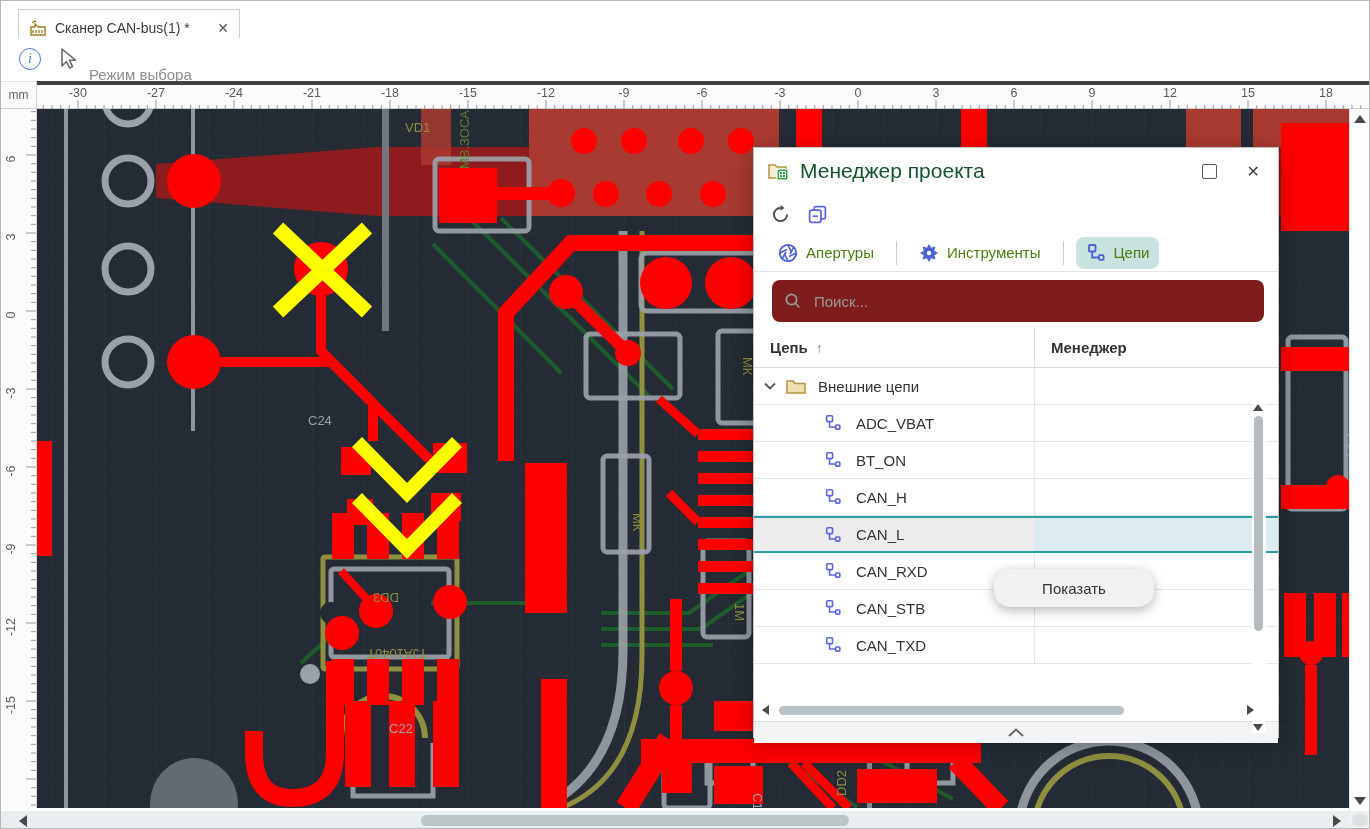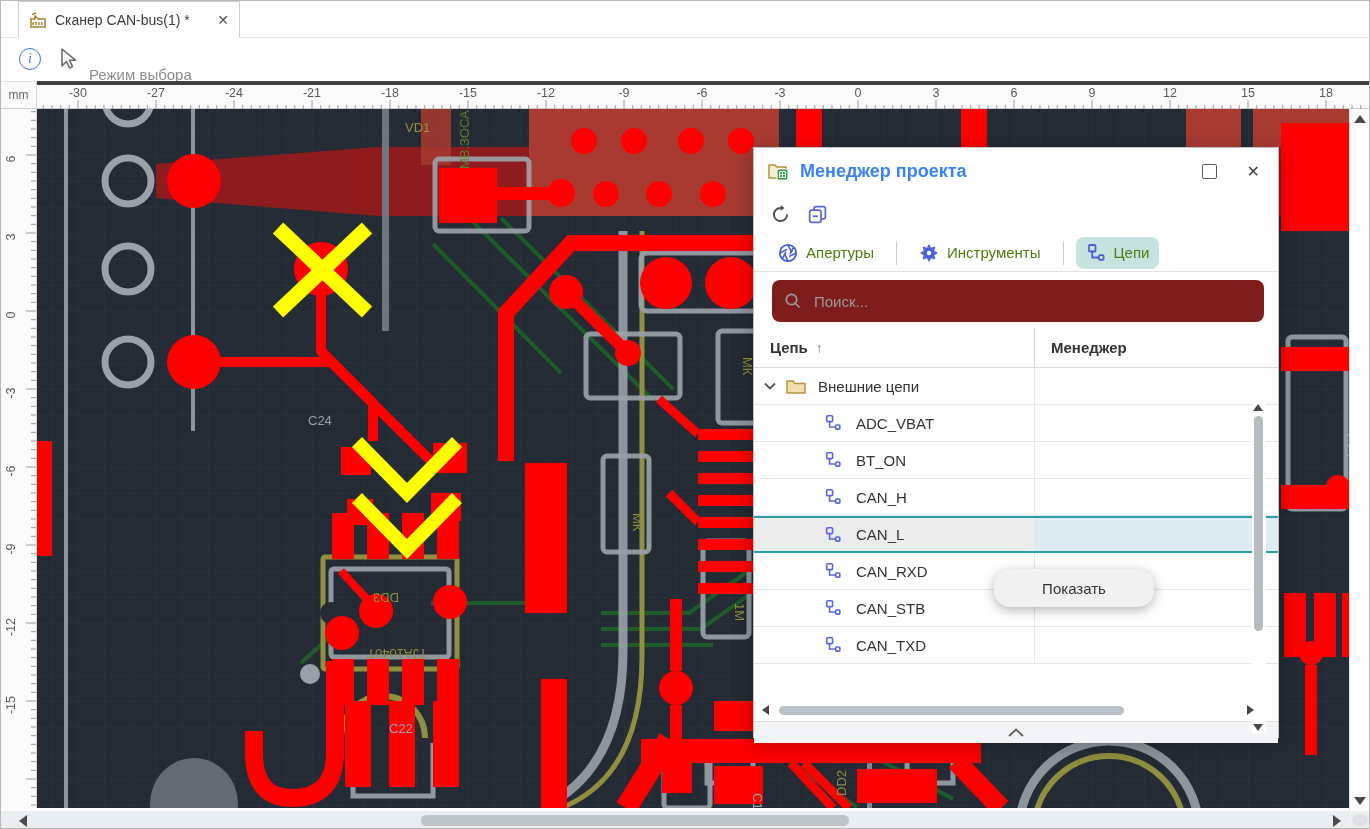--- a/index.html
+++ b/index.html
@@ -1,21 +1,21 @@
 <!DOCTYPE html>
 <html><head>
 <meta charset="utf-8">
 <style>
   * { margin:0; padding:0; box-sizing:border-box; }
   html,body { width:1370px; height:829px; }
   body { font-family:"Liberation Sans", sans-serif; background:#fff; overflow:hidden; position:relative;
          border:1px solid #b7b7b7; }
 
   
-  .tabbar { position:absolute; left:0; top:0; width:100%; height:37px; background:#fff;
+  .tabbar { position:absolute; left:0; top:8px; width:100%; height:37px; background:#fff;
             border-bottom:1px solid #e2e2e2; }
   .tab { position:absolute; left:17px; top:0; height:37px; width:222px; background:#fff;
          border:1px solid #cfcfcf; border-bottom:none; display:flex; align-items:center; gap:8px;
          padding:0 10px; }
   .tab-label { font-size:14px; color:#3c3c3c; white-space:nowrap; }
   .tab-close { margin-left:auto; font-size:14px; color:#555; cursor:default; }
 
   
   .toolbar { position:absolute; left:0; top:37px; width:100%; height:43px; background:#fff;
              display:flex; align-items:center; }
@@ -46,21 +46,21 @@
   .arr { width:0; height:0; position:absolute; }
   .arr.left  { border-top:6px solid transparent; border-bottom:6px solid transparent; border-right:8px solid #4a4a4a; left:18px; top:4px; }
   .arr.right { border-top:6px solid transparent; border-bottom:6px solid transparent; border-left:8px solid #4a4a4a; left:1332px; top:4px; }
   .arr.up    { border-left:6px solid transparent; border-right:6px solid transparent; border-bottom:8px solid #4a4a4a; left:4px; top:6px; }
   .arr.down  { border-left:6px solid transparent; border-right:6px solid transparent; border-top:8px solid #4a4a4a; left:4px; top:688px; }
 
   
   .panel { position:absolute; left:752px; top:146px; width:526px; height:591px; background:#fff;
            border:1px solid #c2c2c2; box-shadow:0 6px 22px rgba(0,0,0,.28); }
   .p-titlebar { height:46px; display:flex; align-items:center; padding:0 14px; gap:10px; }
-  .p-title { font-size:18px; font-weight:bold; color:#3b82f6; }
+  .p-title { font-size:21px; font-weight:normal; color:#14532d; }
   .p-max { margin-left:auto; width:15px; height:15px; border:1.6px solid #5a5a5a; border-radius:2px; }
   .p-close { margin-left:20px; margin-right:4px; font-size:16px; color:#444; }
   .p-tools { height:40px; display:flex; align-items:center; gap:16px; padding:0 16px; }
   .p-tabs { height:38px; display:flex; align-items:center; padding:0 14px; gap:12px;
             border-bottom:1px solid #e3e3e3; }
   .ptab { display:flex; align-items:center; gap:8px; font-size:15px; color:#4d7c0f; padding:6px 10px; border-radius:8px; }
   .ptab.selected { background:#c7e2df; }
   .ptab-sep { width:1px; height:24px; background:#ccc; }
   .p-search { margin:8px 14px 6px 18px; height:42px; background:#7f1d1d; border-radius:8px;
               display:flex; align-items:center; gap:12px; padding:0 12px; }

